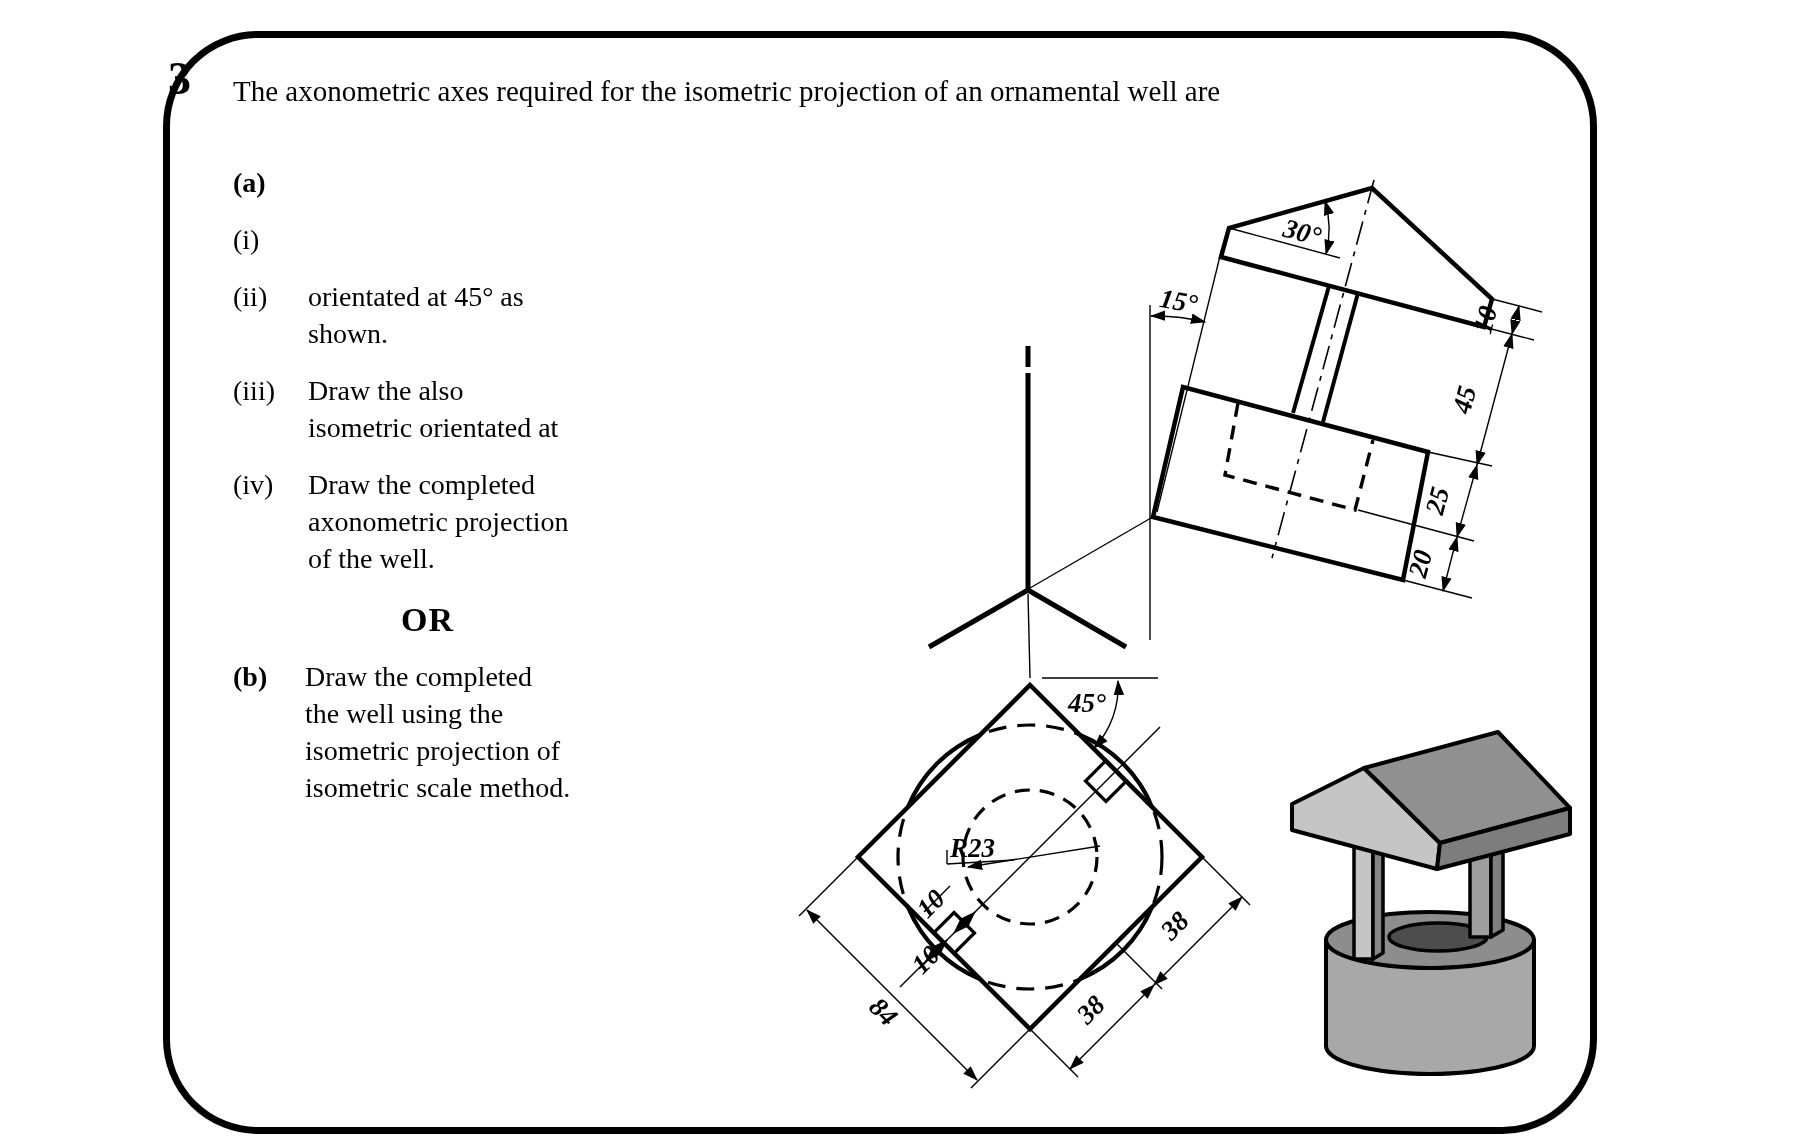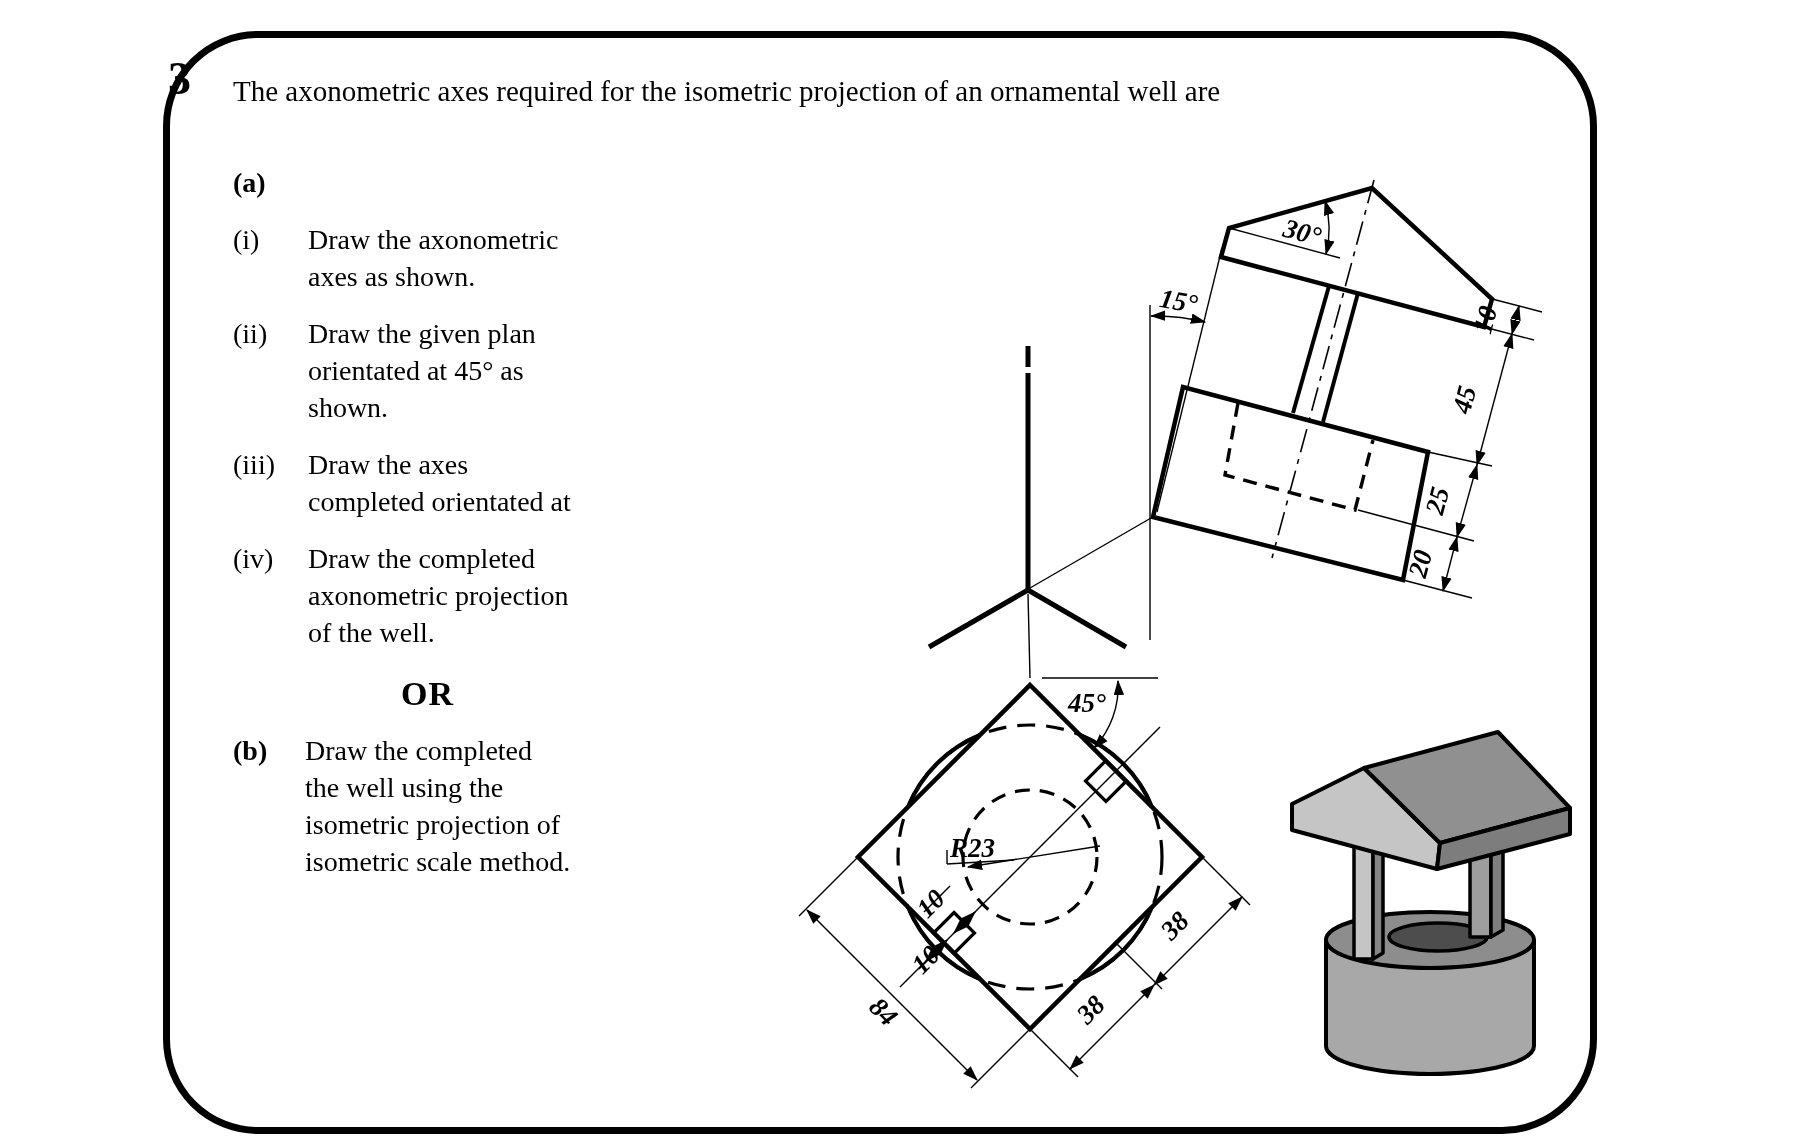--- a/index.html
+++ b/index.html
@@ -33,40 +33,35 @@
 
   <div class="title">
     <div>The axonometric axes required for the isometric projection of an ornamental well are</div>
   </div>
 
   <div class="tasks">
     <div class="part-label">(a)</div>
 
     <div class="task-row">
       <div class="task-num">(i)</div>
-      <div class="task-text">
-        <div>Draw the axonometric</div>
-        <div>axes as shown.</div>
-      </div>
     </div>
 
     <div class="task-row">
       <div class="task-num">(ii)</div>
       <div class="task-text">
-        <div>Draw the given plan</div>
         <div>orientated at 45° as</div>
         <div>shown.</div>
       </div>
     </div>
 
     <div class="task-row">
       <div class="task-num">(iii)</div>
       <div class="task-text">
-        <div>Draw the axes</div>
-        <div>completed orientated at</div>
+        <div>Draw the also</div>
+        <div>isometric orientated at</div>
       </div>
     </div>
 
     <div class="task-row">
       <div class="task-num">(iv)</div>
       <div class="task-text">
         <div>Draw the completed</div>
         <div>axonometric projection</div>
         <div>of the well.</div>
       </div>

